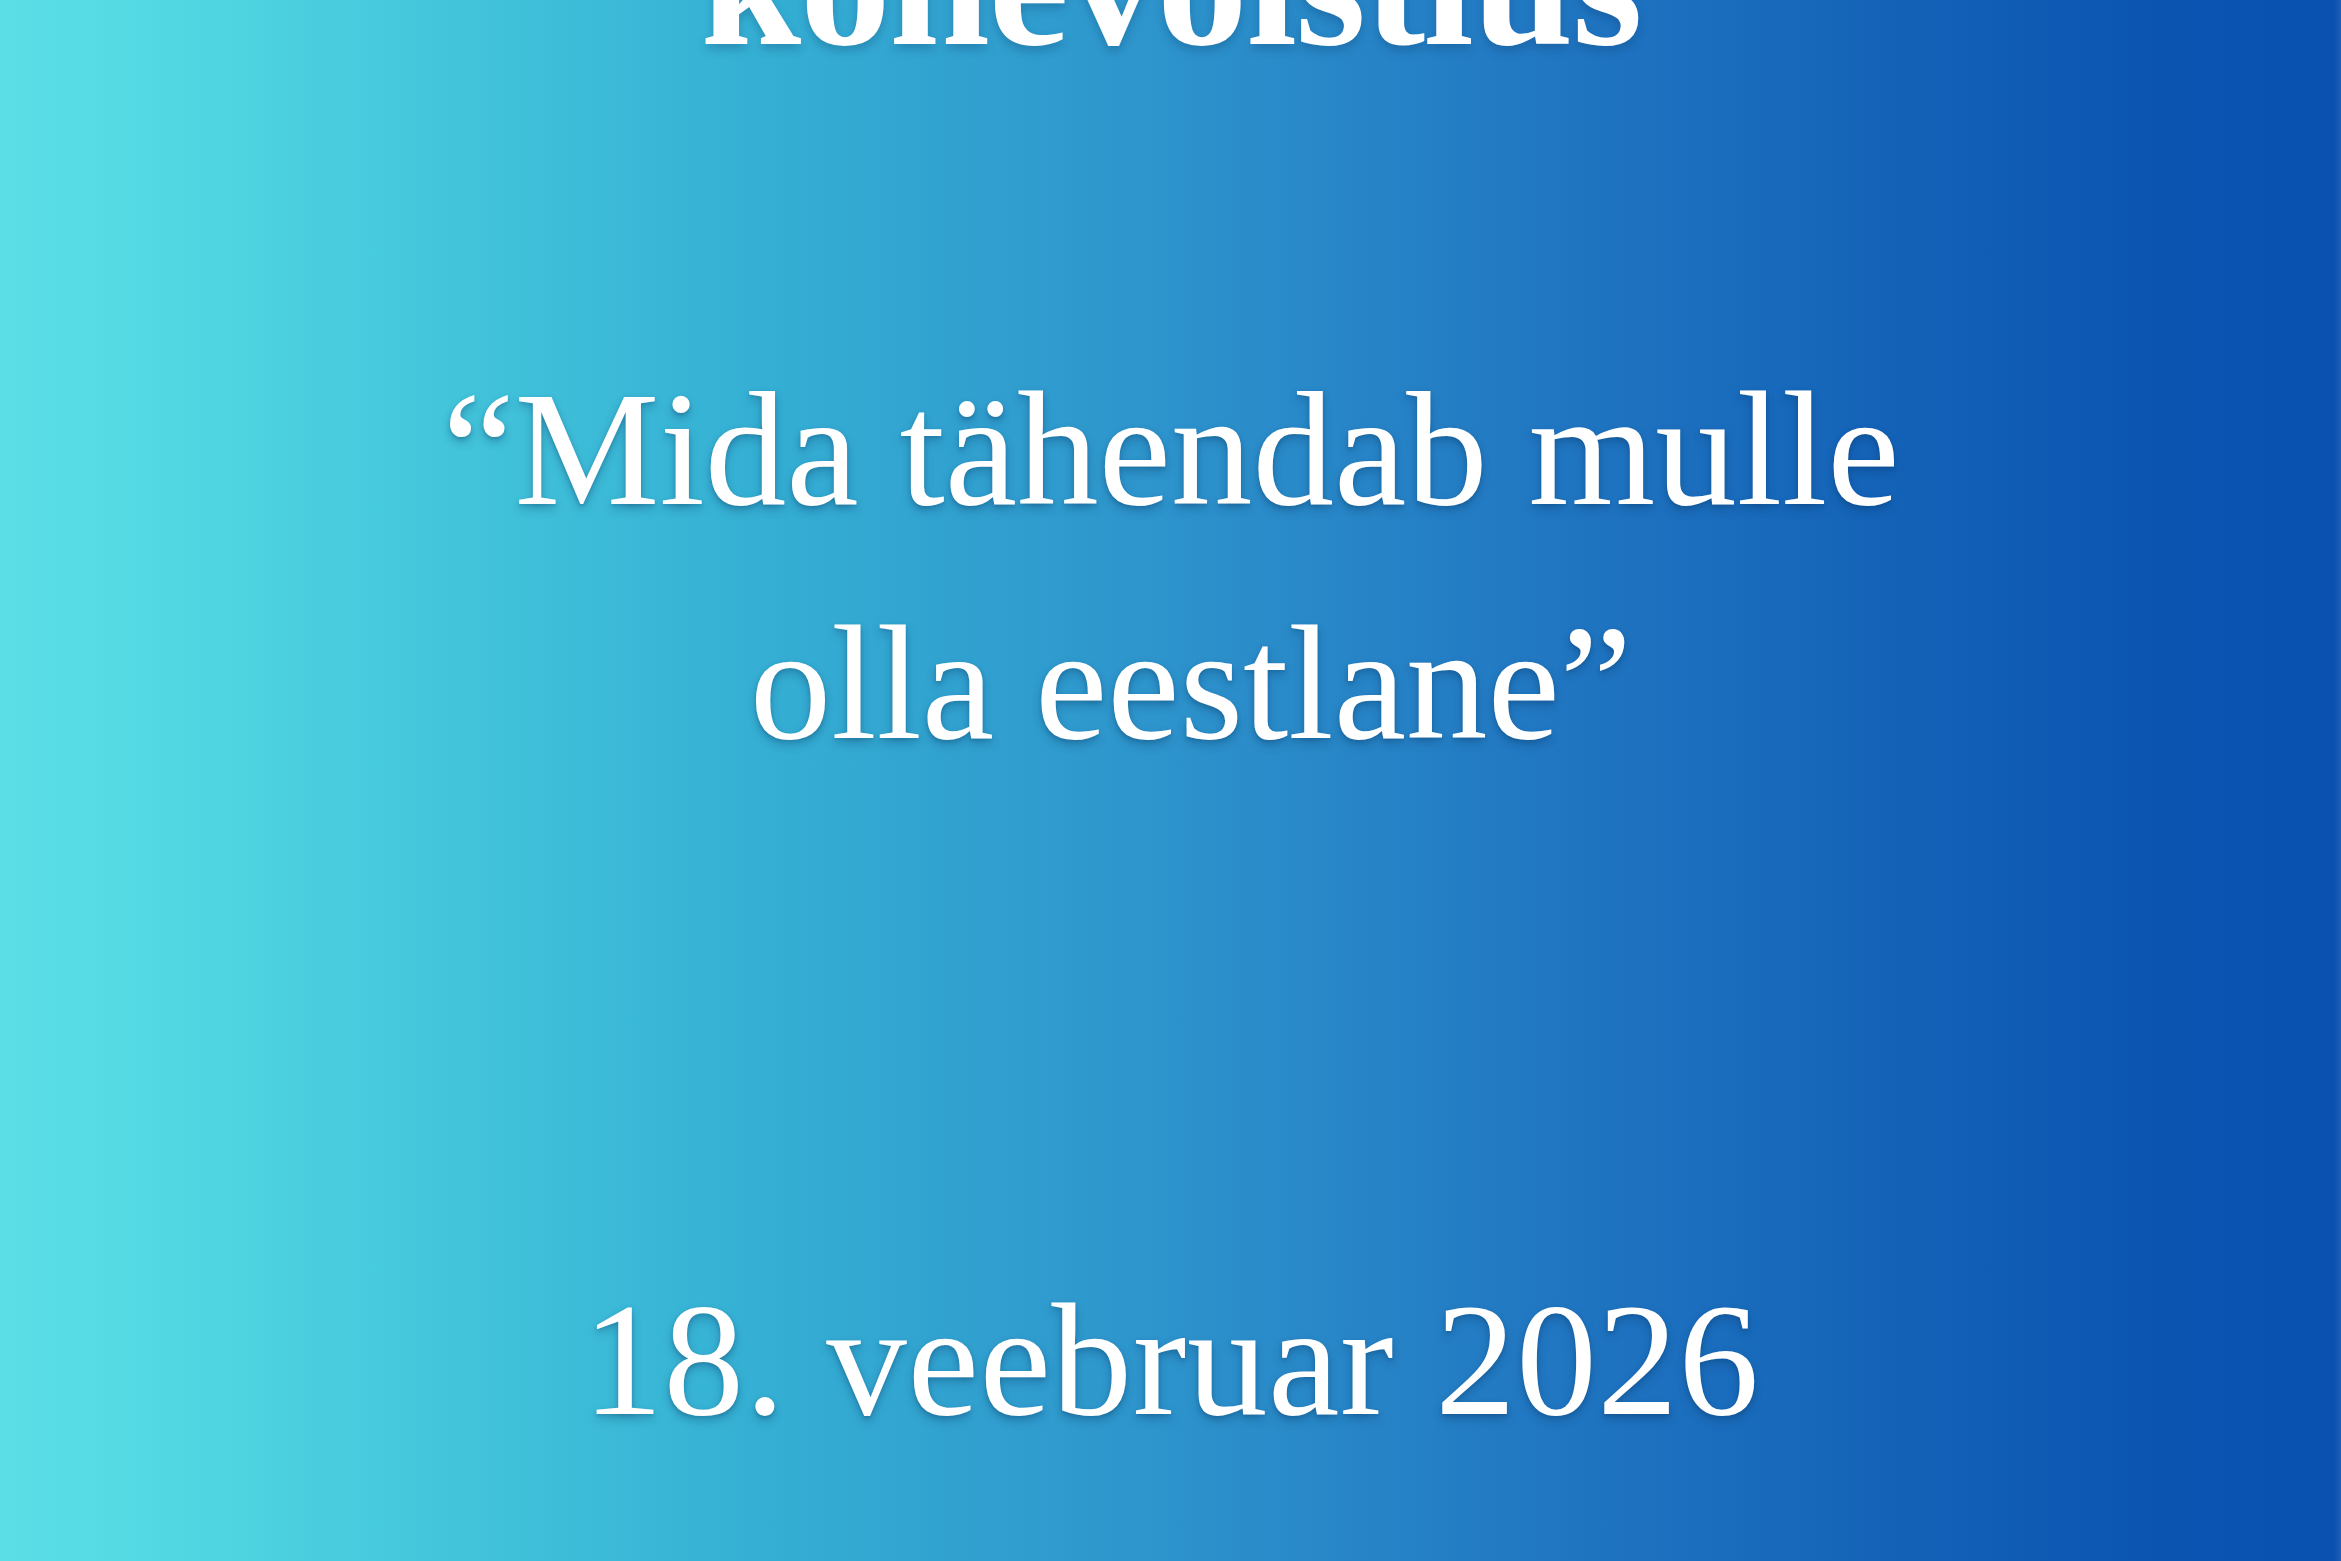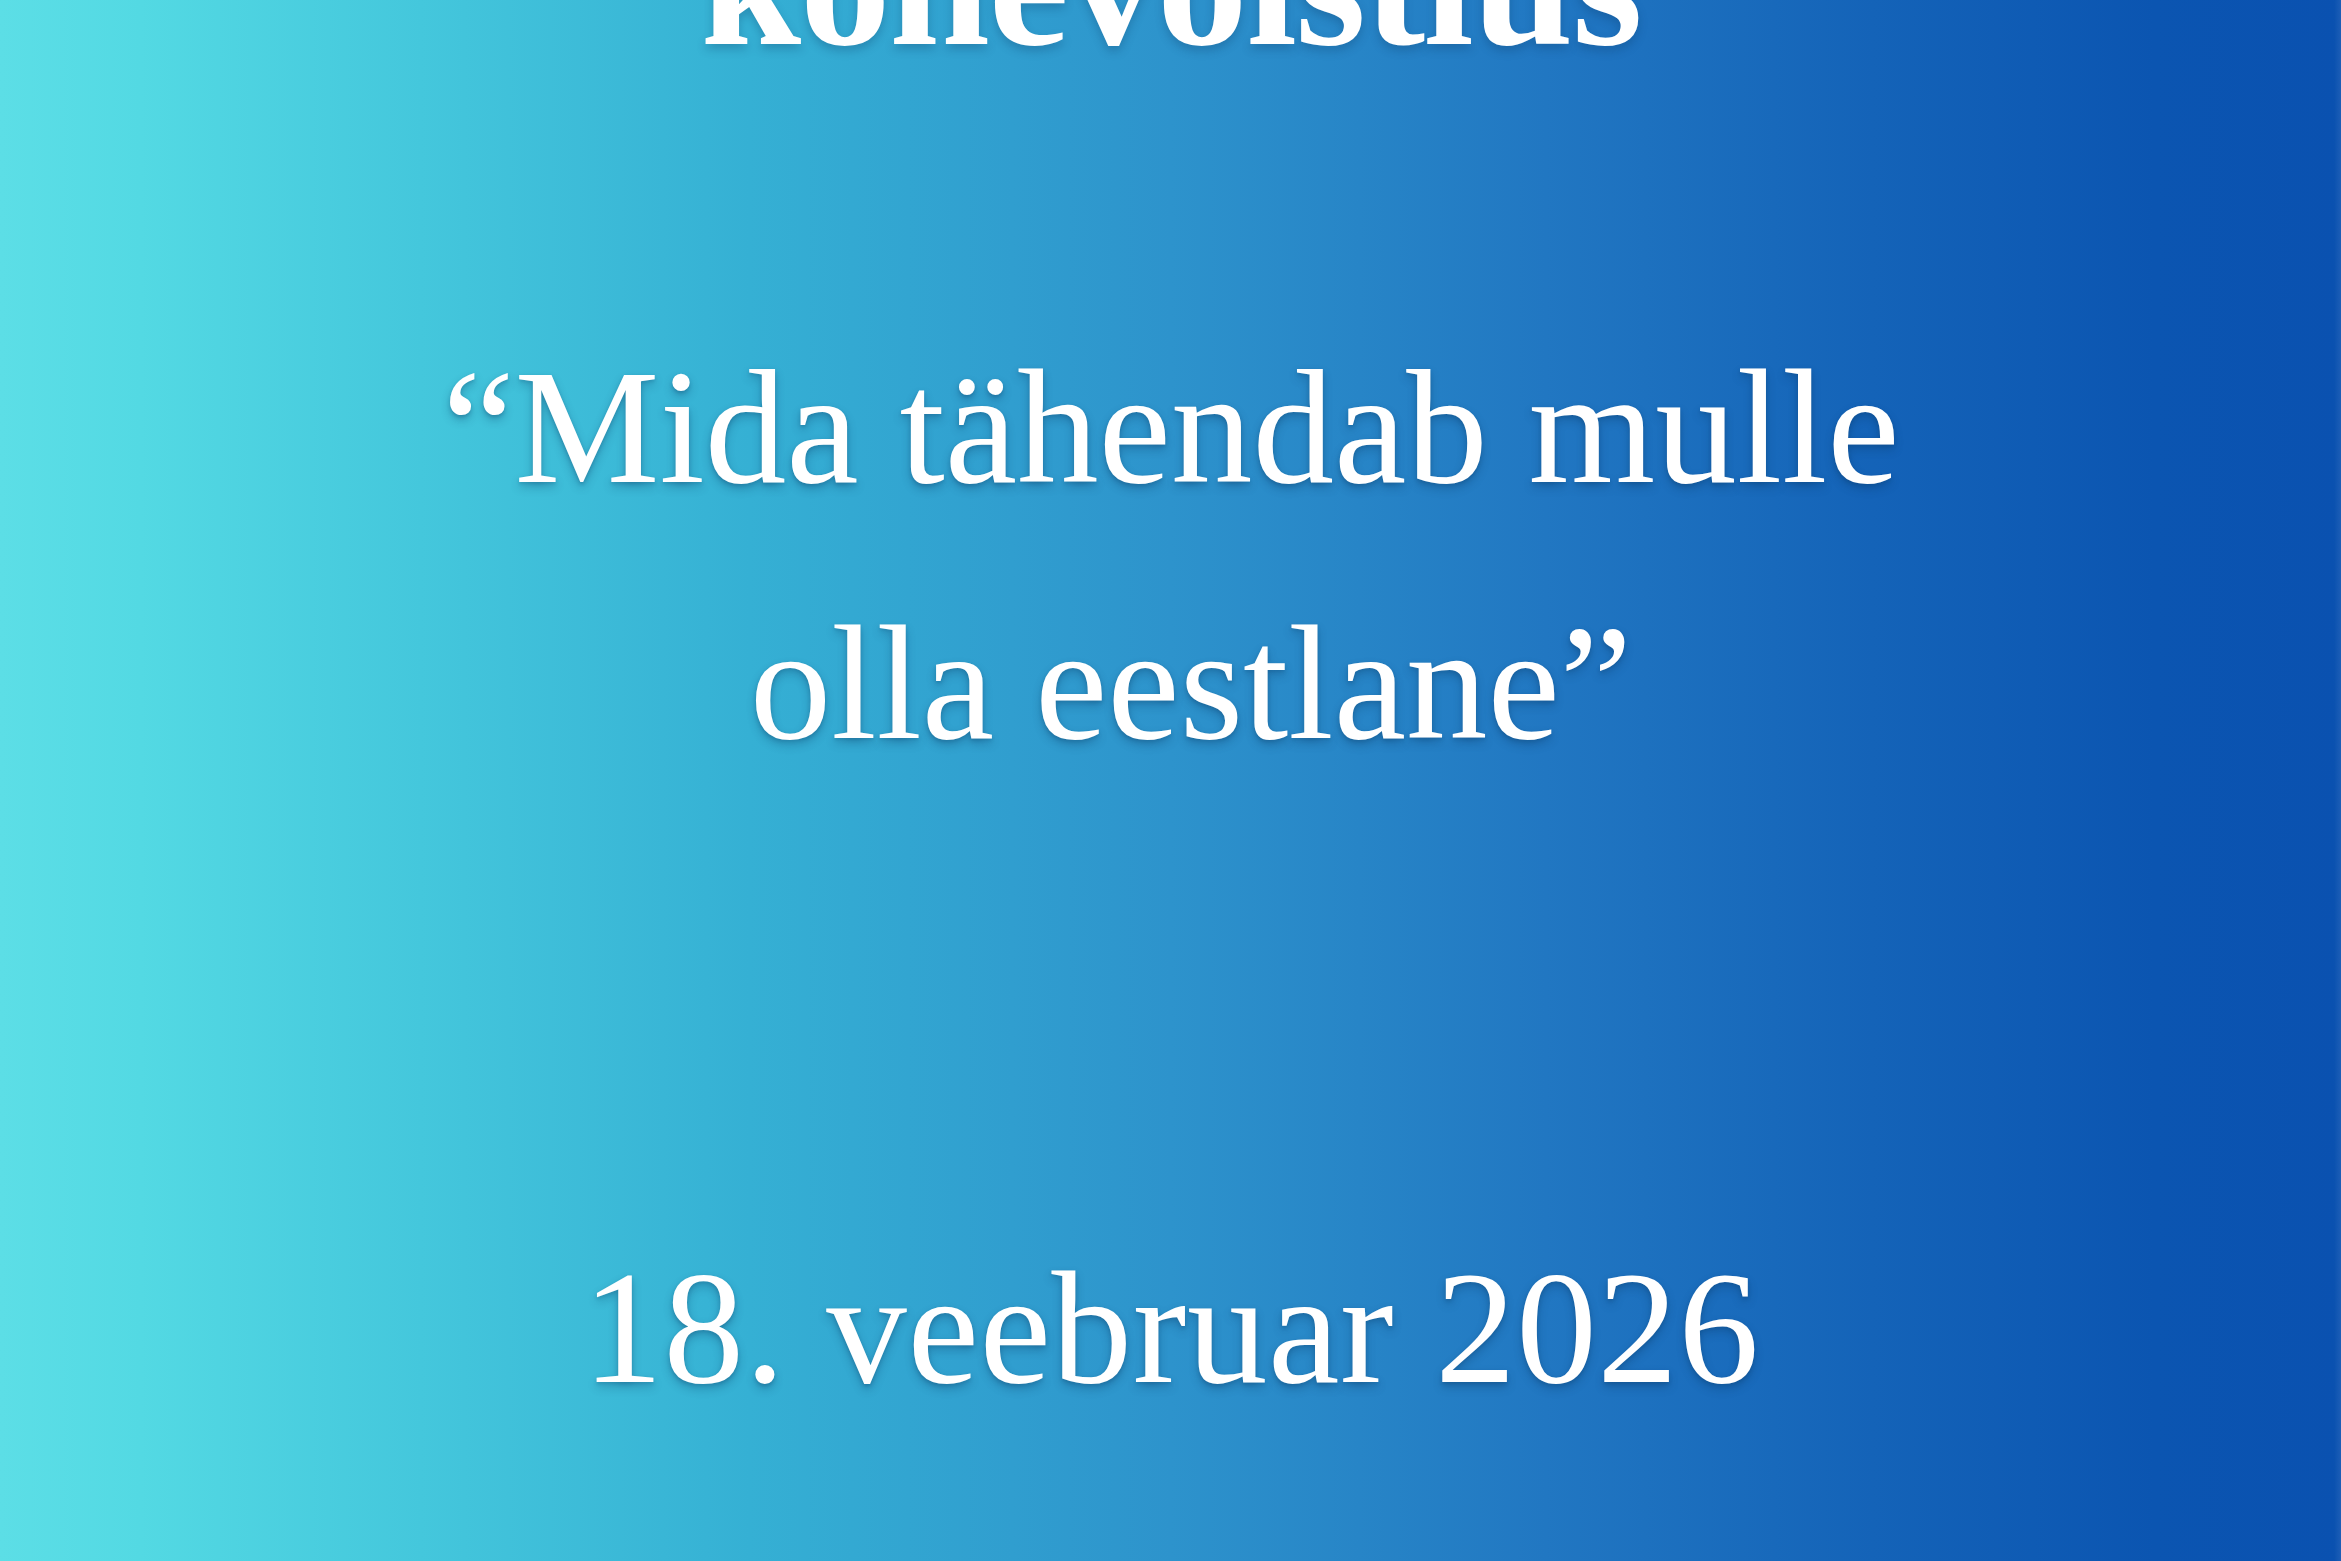--- a/index.html
+++ b/index.html
@@ -73,25 +73,25 @@
     white-space: nowrap;
     font-weight: 700;
     font-size: 181px;
     line-height: 1;
     letter-spacing: -1.2px;
     color: #ffffff;
     text-shadow: 0 5.4px 9.6px rgba(10, 54, 96, 0.28);
   }
 
   
-  .quote-1 { top: 346px;  font-size: 163px; line-height: 1.0; letter-spacing: 0px; font-family: Liberation Serif, serif; }
+  .quote-1 { top: 368px;  font-size: 163px; line-height: 1.0; letter-spacing: 0px; font-family: Liberation Serif, serif; }
   .quote-2 { top: 602px; font-size: 163px; line-height: 1.0; letter-spacing: 0px; padding-left: 20px; }
 
   
-  .date { top: 1248px; font-size: 161px; line-height: 1.0; letter-spacing: 0.6px; text-align: center; }
+  .date { top: 1280px; font-size: 161px; line-height: 1.0; letter-spacing: 0.6px; text-align: center; }
 </style>
 </head>
 <body>
 
 <div class="poster">
 
   <div class="edge-sheen"></div>
 
   <div class="title-clip">
     <div class="title">kõnevõistlus</div>

